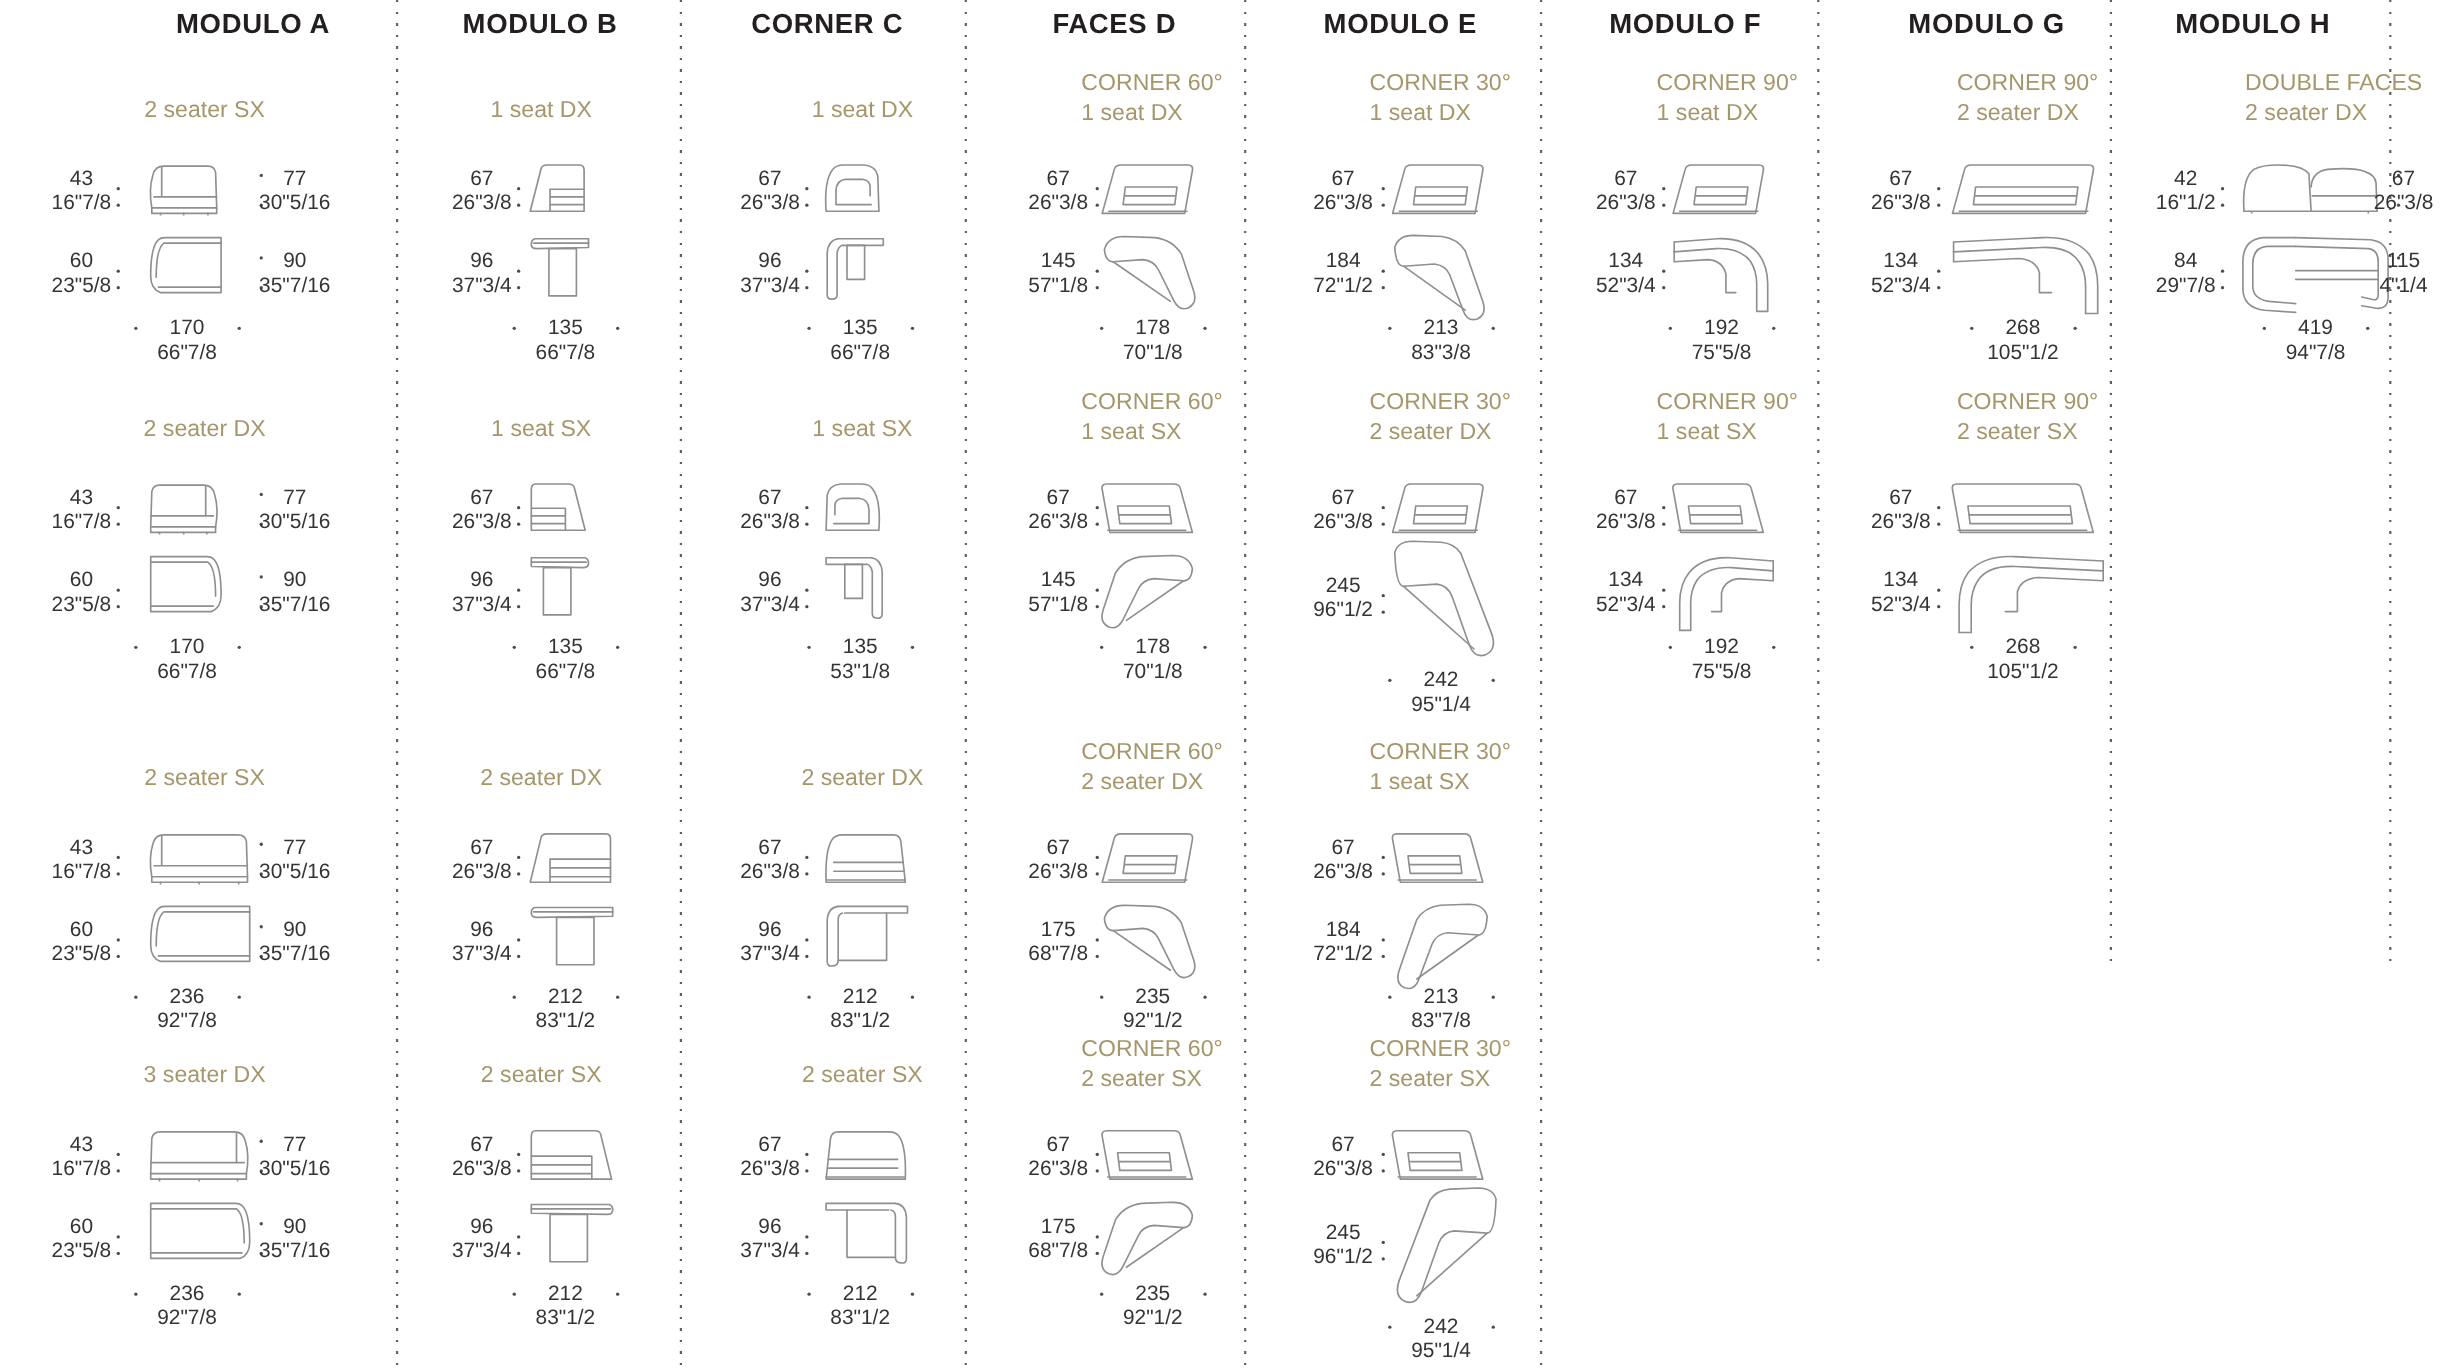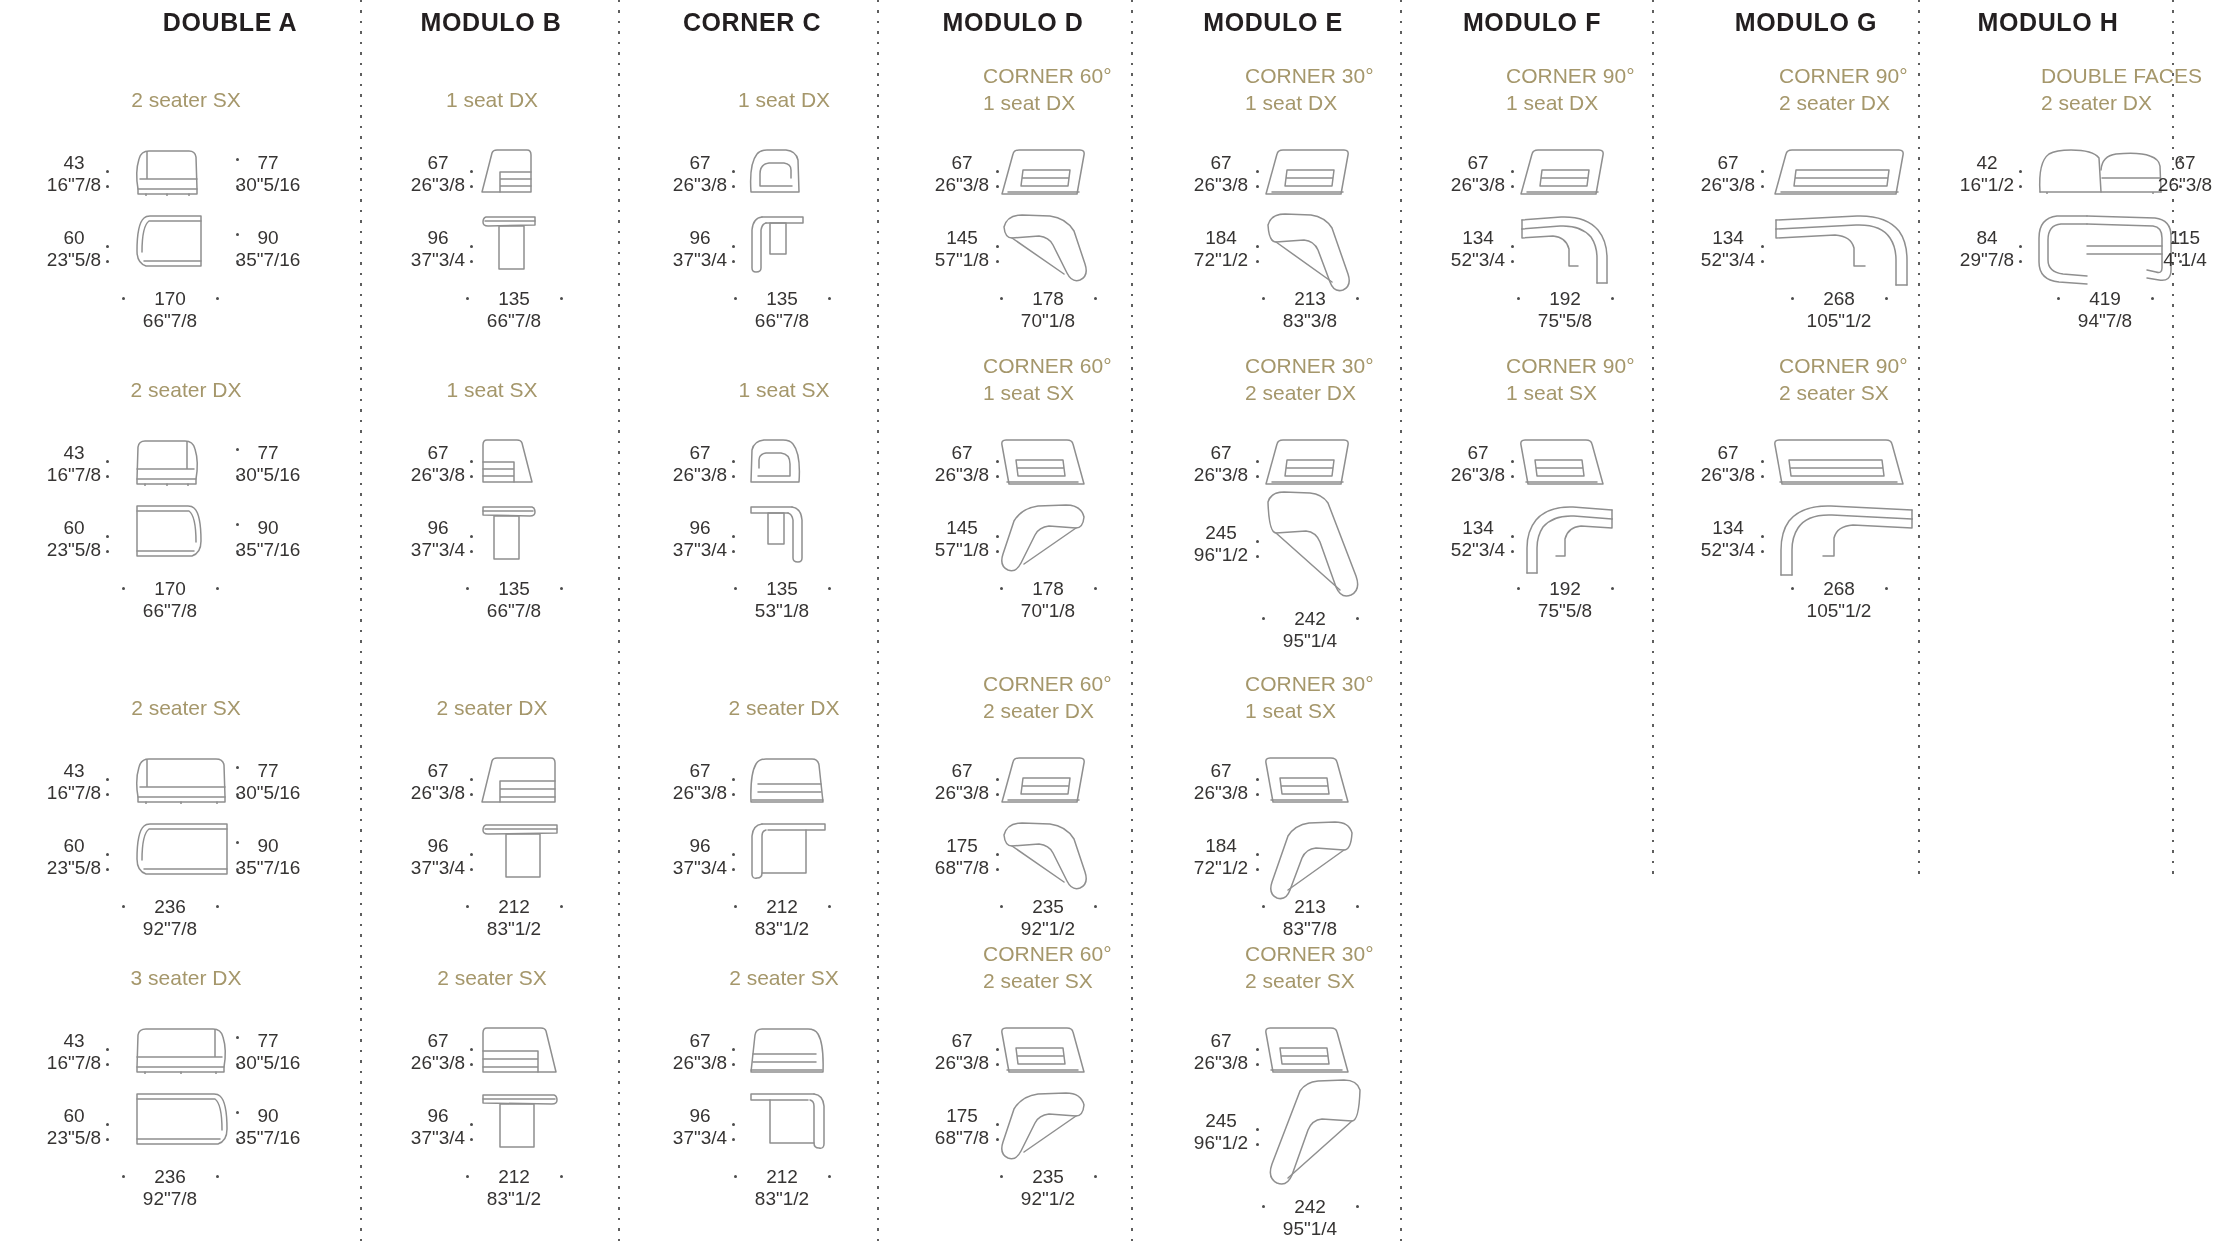--- a/index.html
+++ b/index.html
@@ -131,21 +131,21 @@
 <div id="sheet">
     <div class="vsep" style="left: 360px; height: 1247px;"></div>
     <div class="vsep" style="left: 618px; height: 1247px;"></div>
     <div class="vsep" style="left: 877px; height: 1247px;"></div>
     <div class="vsep" style="left: 1131px; height: 1247px;"></div>
     <div class="vsep" style="left: 1400px; height: 1247px;"></div>
     <div class="vsep" style="left: 1652px; height: 877px;"></div>
     <div class="vsep" style="left: 1918px; height: 877px;"></div>
     <div class="vsep" style="left: 2172px; height: 877px;"></div>
     <div class="column" style="left: 40px; width: 310px;">
-      <div class="col-header" style="left: 80px;">DOUBLE A</div>
+      <div class="col-header" style="left: 80px;">MODULO A</div>
       <div class="section" style="top: 60px;">
         <div class="sec-title centered" style="left: 51px; top: 26px;">
           <div>2 seater SX</div>
         </div>
         <div class="dim" style="left: -14px; top: 92px;">
           <span>43</span>
           <span>16"7/8</span>
         </div>
         <div class="dot" style="left: 66px; top: 110px;"></div>
         <div class="dot" style="left: 66px; top: 125px;"></div>
@@ -536,21 +536,21 @@
         </svg>
         <div class="dim dim-bottom" style="left: 52px; top: 228px;">
           <span>212</span>
           <span>83"1/2</span>
         </div>
         <div class="dot" style="left: 74px; top: 237px;"></div>
         <div class="dot" style="left: 168px; top: 237px;"></div>
       </div>
     </div>
     <div class="column" style="left: 920px; width: 218px;">
-      <div class="col-header" style="left: -17px;">MODULO D</div>
+      <div class="col-header" style="left: -17px;">FACES D</div>
       <div class="section" style="top: 60px;">
         <div class="sec-title" style="left: 63px; top: 2px;">
           <div>CORNER 60°</div>
           <div>1 seat DX</div>
         </div>
         <div class="dim" style="left: -6px; top: 92px;">
           <span>67</span>
           <span>26"3/8</span>
         </div>
         <div class="dot" style="left: 76px; top: 110px;"></div>

